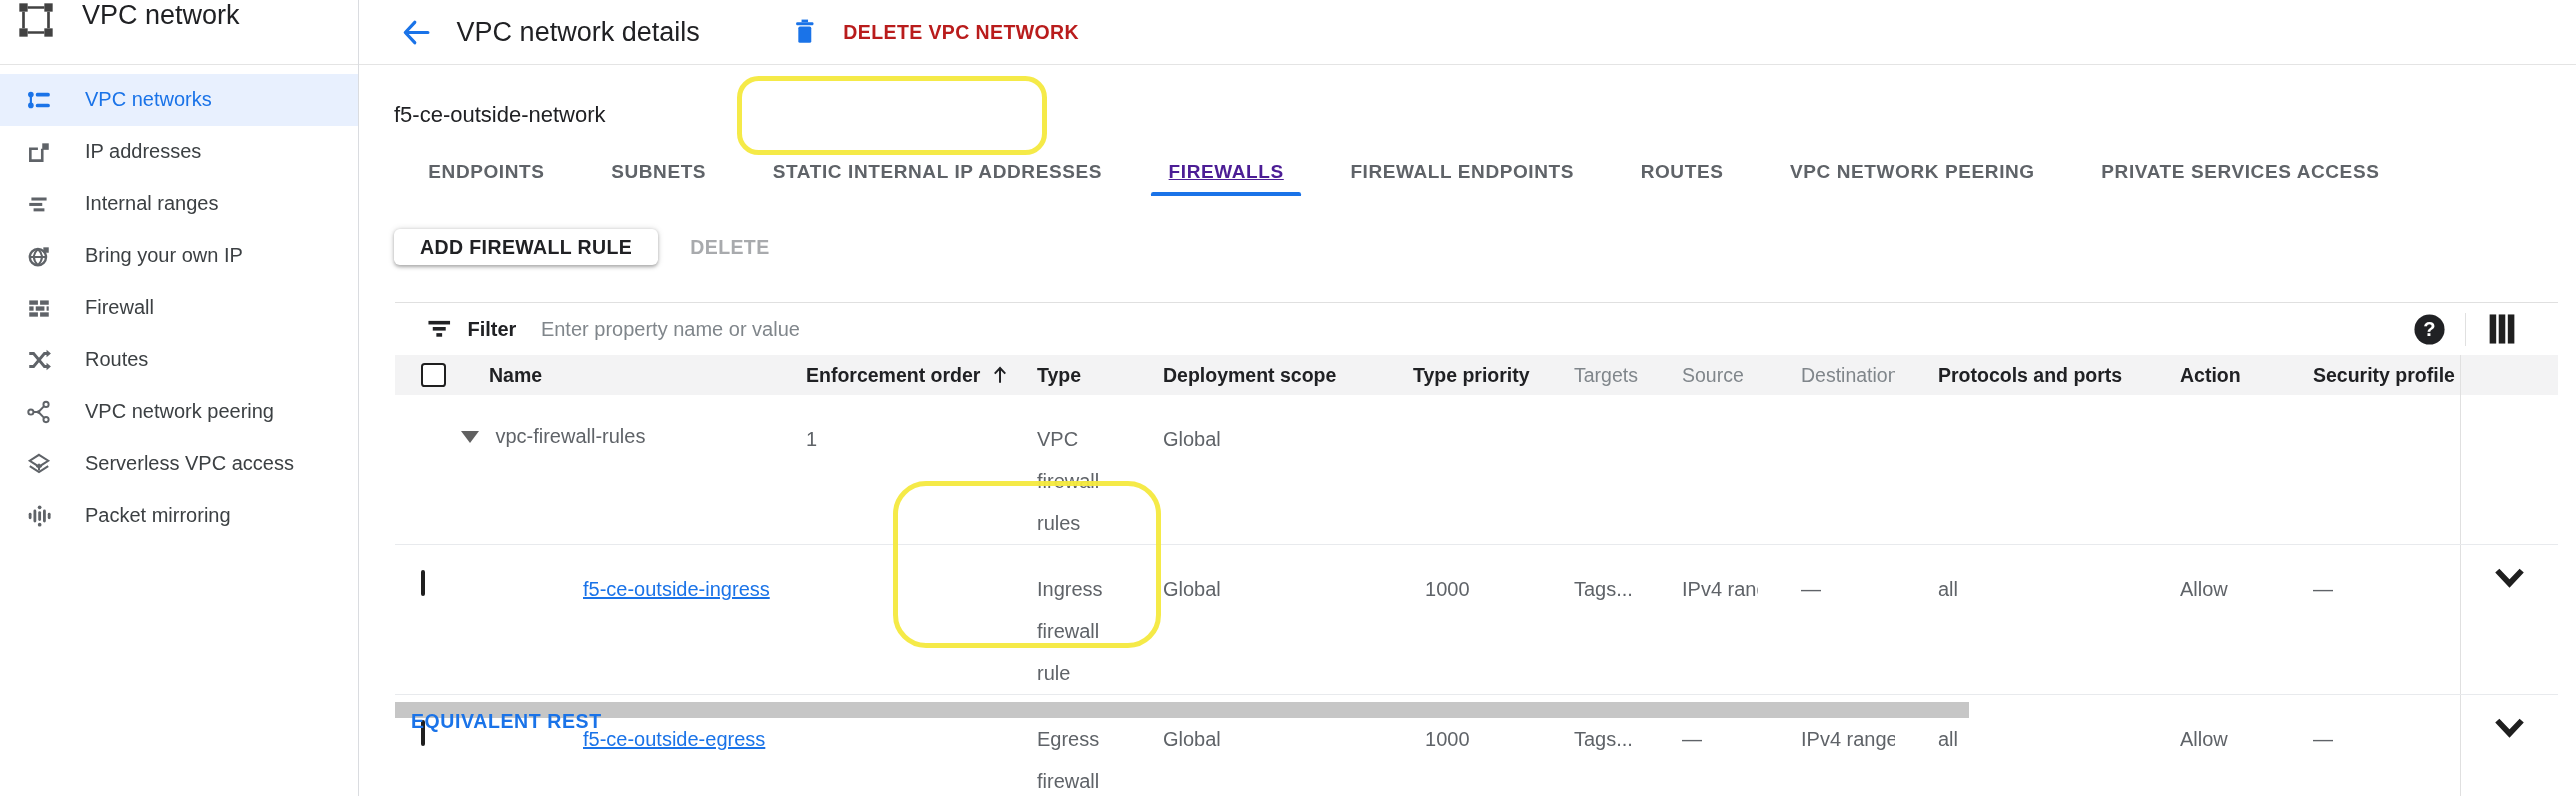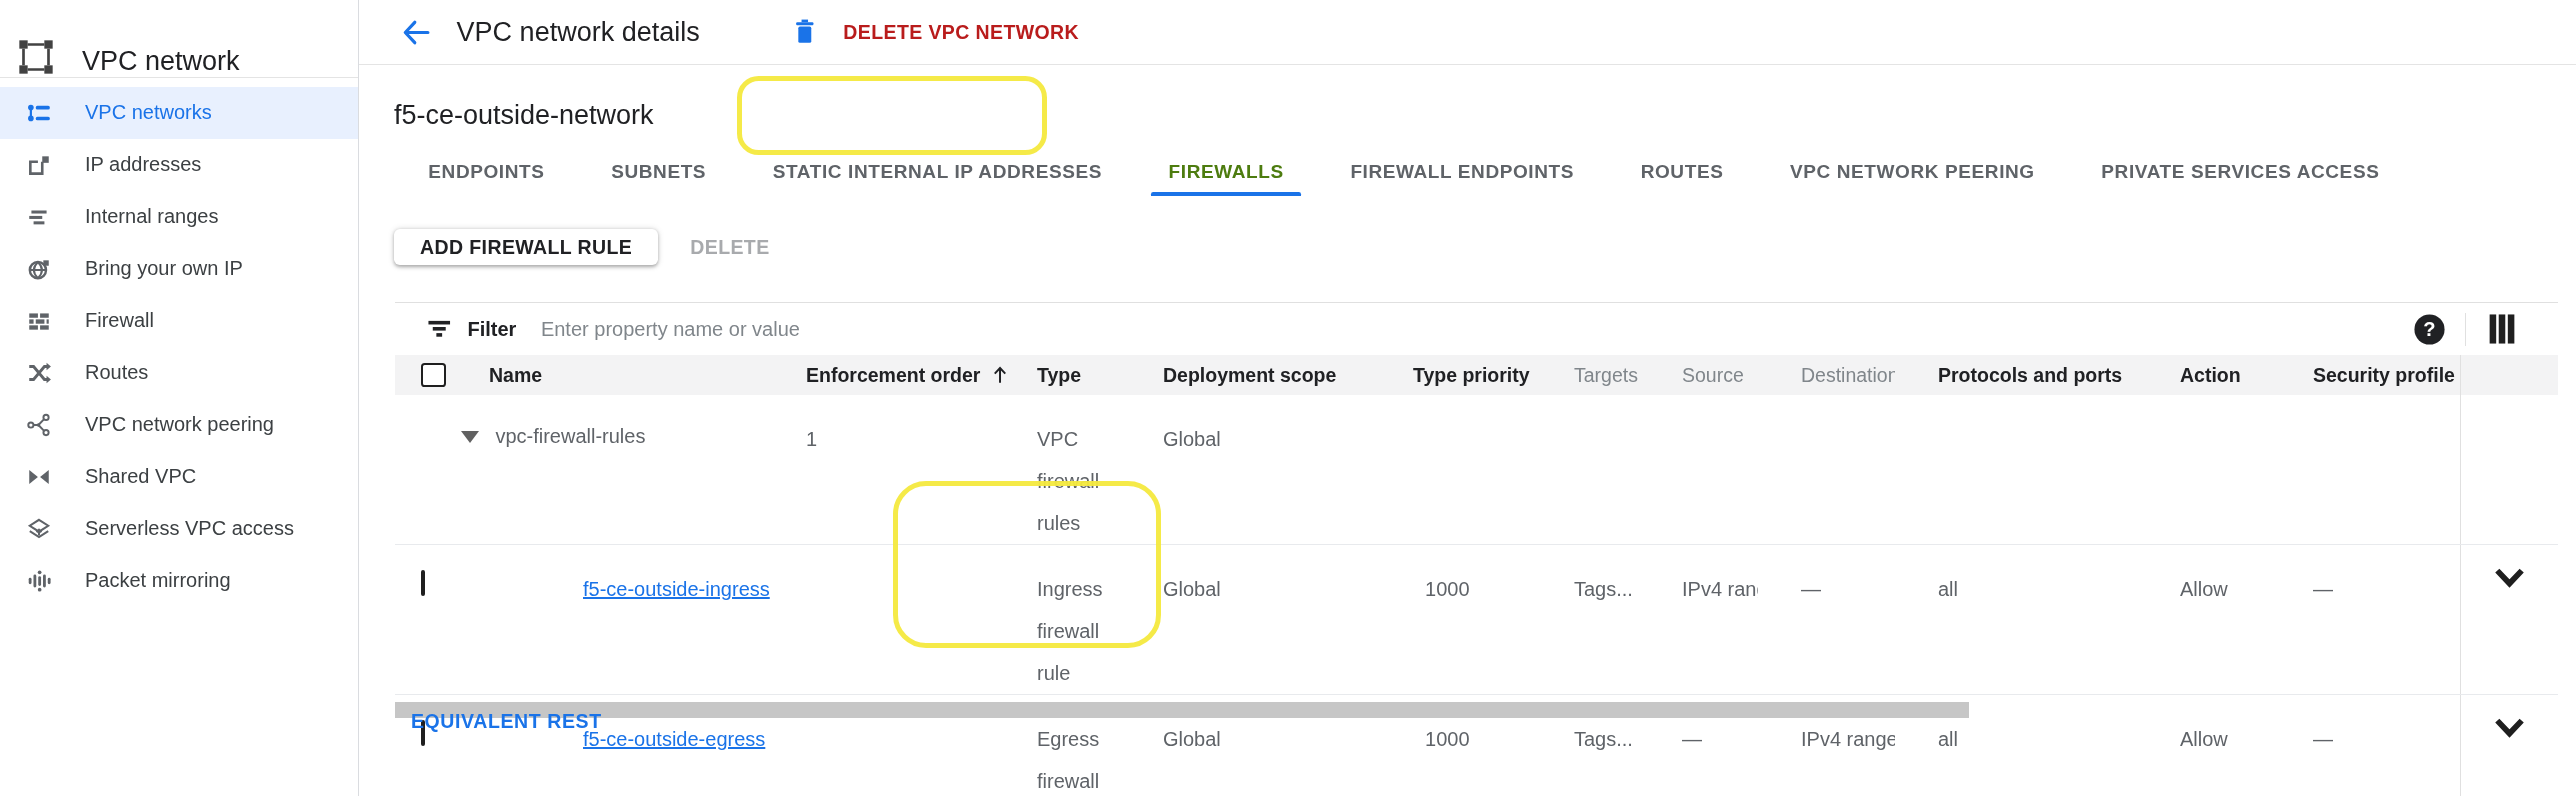--- a/index.html
+++ b/index.html
@@ -2,48 +2,48 @@
 <html style="font-size:11.5px"><head>
 <meta charset="utf-8">
 <style>
   * { margin:0; padding:0; box-sizing:border-box; }
   html,body { width:2576px; height:797px; overflow:hidden; background:#fff;
               font-family:"Liberation Sans", sans-serif; color:#202124; }
 
   
   .sidebar { position:absolute; left:0; top:0; width:359px; height:797px;
              background:#fff; border-right:0.7px solid #dadce0; }
-  .sidebar-header { height:78px; display:flex; align-items:flex-end; gap:26px;
+  .sidebar-header { height:65px; display:flex; align-items:flex-start; gap:26px;
                     padding-left:16px; border-bottom:0.7px solid #e4e4e4; }
   .app-title { font-size:27px; color:#202124; }
   .nav { padding-top:8.7px; }
   .nav-item { height:52px; display:flex; align-items:center; gap:33px;
               padding-left:26px; font-size:20px; color:#3c4043; cursor:pointer; }
   .nav-item .nicon { width:26px; height:26px; color:#5f6368; flex:0 0 26px; }
   .nav-item.active { background:#e8f0fe; color:#1a73e8; }
   .nav-item.active .nicon { color:#1a73e8; }
 
   
   .main { position:absolute; left:359px; top:0; right:0; bottom:0; background:#fff; }
   .main-header { height:65px; display:flex; align-items:center;
                  border-bottom:0.7px solid #e4e4e4; padding-left:36px; }
   .back-btn { width:40px; height:40px; display:flex; align-items:center; justify-content:center; cursor:pointer; }
   .page-title { font-size:27px; color:#202124; margin-left:21.6px; }
   .delete-net-btn { display:flex; align-items:center; gap:28px; margin-left:94px;
                     color:#b91c1c; font-size:19.5px; font-weight:bold; letter-spacing:0.4px; cursor:pointer; }
 
   .network-name { position:absolute; left:35px; top:92px; height:46px;
-                  display:flex; align-items:center; font-size:27px; color:#202124; }
+                  display:flex; align-items:center; font-size:22px; color:#202124; }
 
   
   .tabs { position:absolute; left:0; top:152px; height:40px; display:flex;
           padding-left:52px; gap:32px; }
   .tab { position:relative; height:40px; display:flex; align-items:center; padding:0 17.3px;
          font-size:19px; font-weight:bold; letter-spacing:0.6px; color:#5f6368; cursor:pointer; white-space:nowrap; }
-  .tab.active { color:#4d7c0f; }
+  .tab.active { color:#4c1d95;text-decoration:underline; }
   .tab.active::after { content:""; position:absolute; left:0; right:0; bottom:-4.3px;
                        height:4.3px; background:#1a73e8; border-radius:2.2px 2.2px 0 0; }
 
   
   .actions { position:absolute; left:35px; top:224px; height:46px; display:flex; align-items:center; }
   .btn-raised { height:36px; padding:0 26px; background:#fff; border:none; border-radius:5.8px;
                 font-family:inherit; font-size:19.5px; font-weight:bold; letter-spacing:0.4px; color:#202124;
                 box-shadow:0 1.4px 3.6px rgba(0,0,0,0.28), 0 0.7px 7.2px rgba(0,0,0,0.12); cursor:pointer; }
   .btn-text-disabled { margin-left:32px; background:none; border:none; font-family:inherit;
                        font-size:19.5px; font-weight:bold; letter-spacing:0.4px; color:#a8aaad; }
@@ -194,29 +194,20 @@
           <circle cx="18.5" cy="5" r="2.4" stroke="currentColor" stroke-width="1.8"></circle>
           <circle cx="18.5" cy="19" r="2.4" stroke="currentColor" stroke-width="1.8"></circle>
           <circle cx="11.5" cy="12" r="1.6" fill="currentColor"></circle>
           <path d="M7 12h4.5 M11.5 12l5.2-5.4 M11.5 12l5.2 5.4" stroke="currentColor" stroke-width="1.8"></path>
         </svg>
       </span>
       <span>VPC network peering</span>
     </div>
     <div class="nav-item">
       <span class="nicon">
-        <svg width="26" height="26" viewBox="0 0 24 24" fill="currentColor">
-          <path d="M3 5.5L11 12L3 18.5z"></path>
-            <path d="M21 5.5L13 12L21 18.5z"></path>
-        </svg>
-      </span>
-      <span>Shared VPC</span>
-    </div>
-    <div class="nav-item">
-      <span class="nicon">
         <svg width="26" height="26" viewBox="0 0 24 24" fill="none" stroke="currentColor" stroke-width="1.9">
           <path d="M12 3.5L20.5 9L12 14.5L3.5 9z"></path>
           <path d="M3.5 14L12 19.5L20.5 14"></path>
           <path d="M12 18v-5 M9.8 15l2.2-2.3L14.2 15"></path>
         </svg>
       </span>
       <span>Serverless VPC access</span>
     </div>
     <div class="nav-item">
       <span class="nicon">

